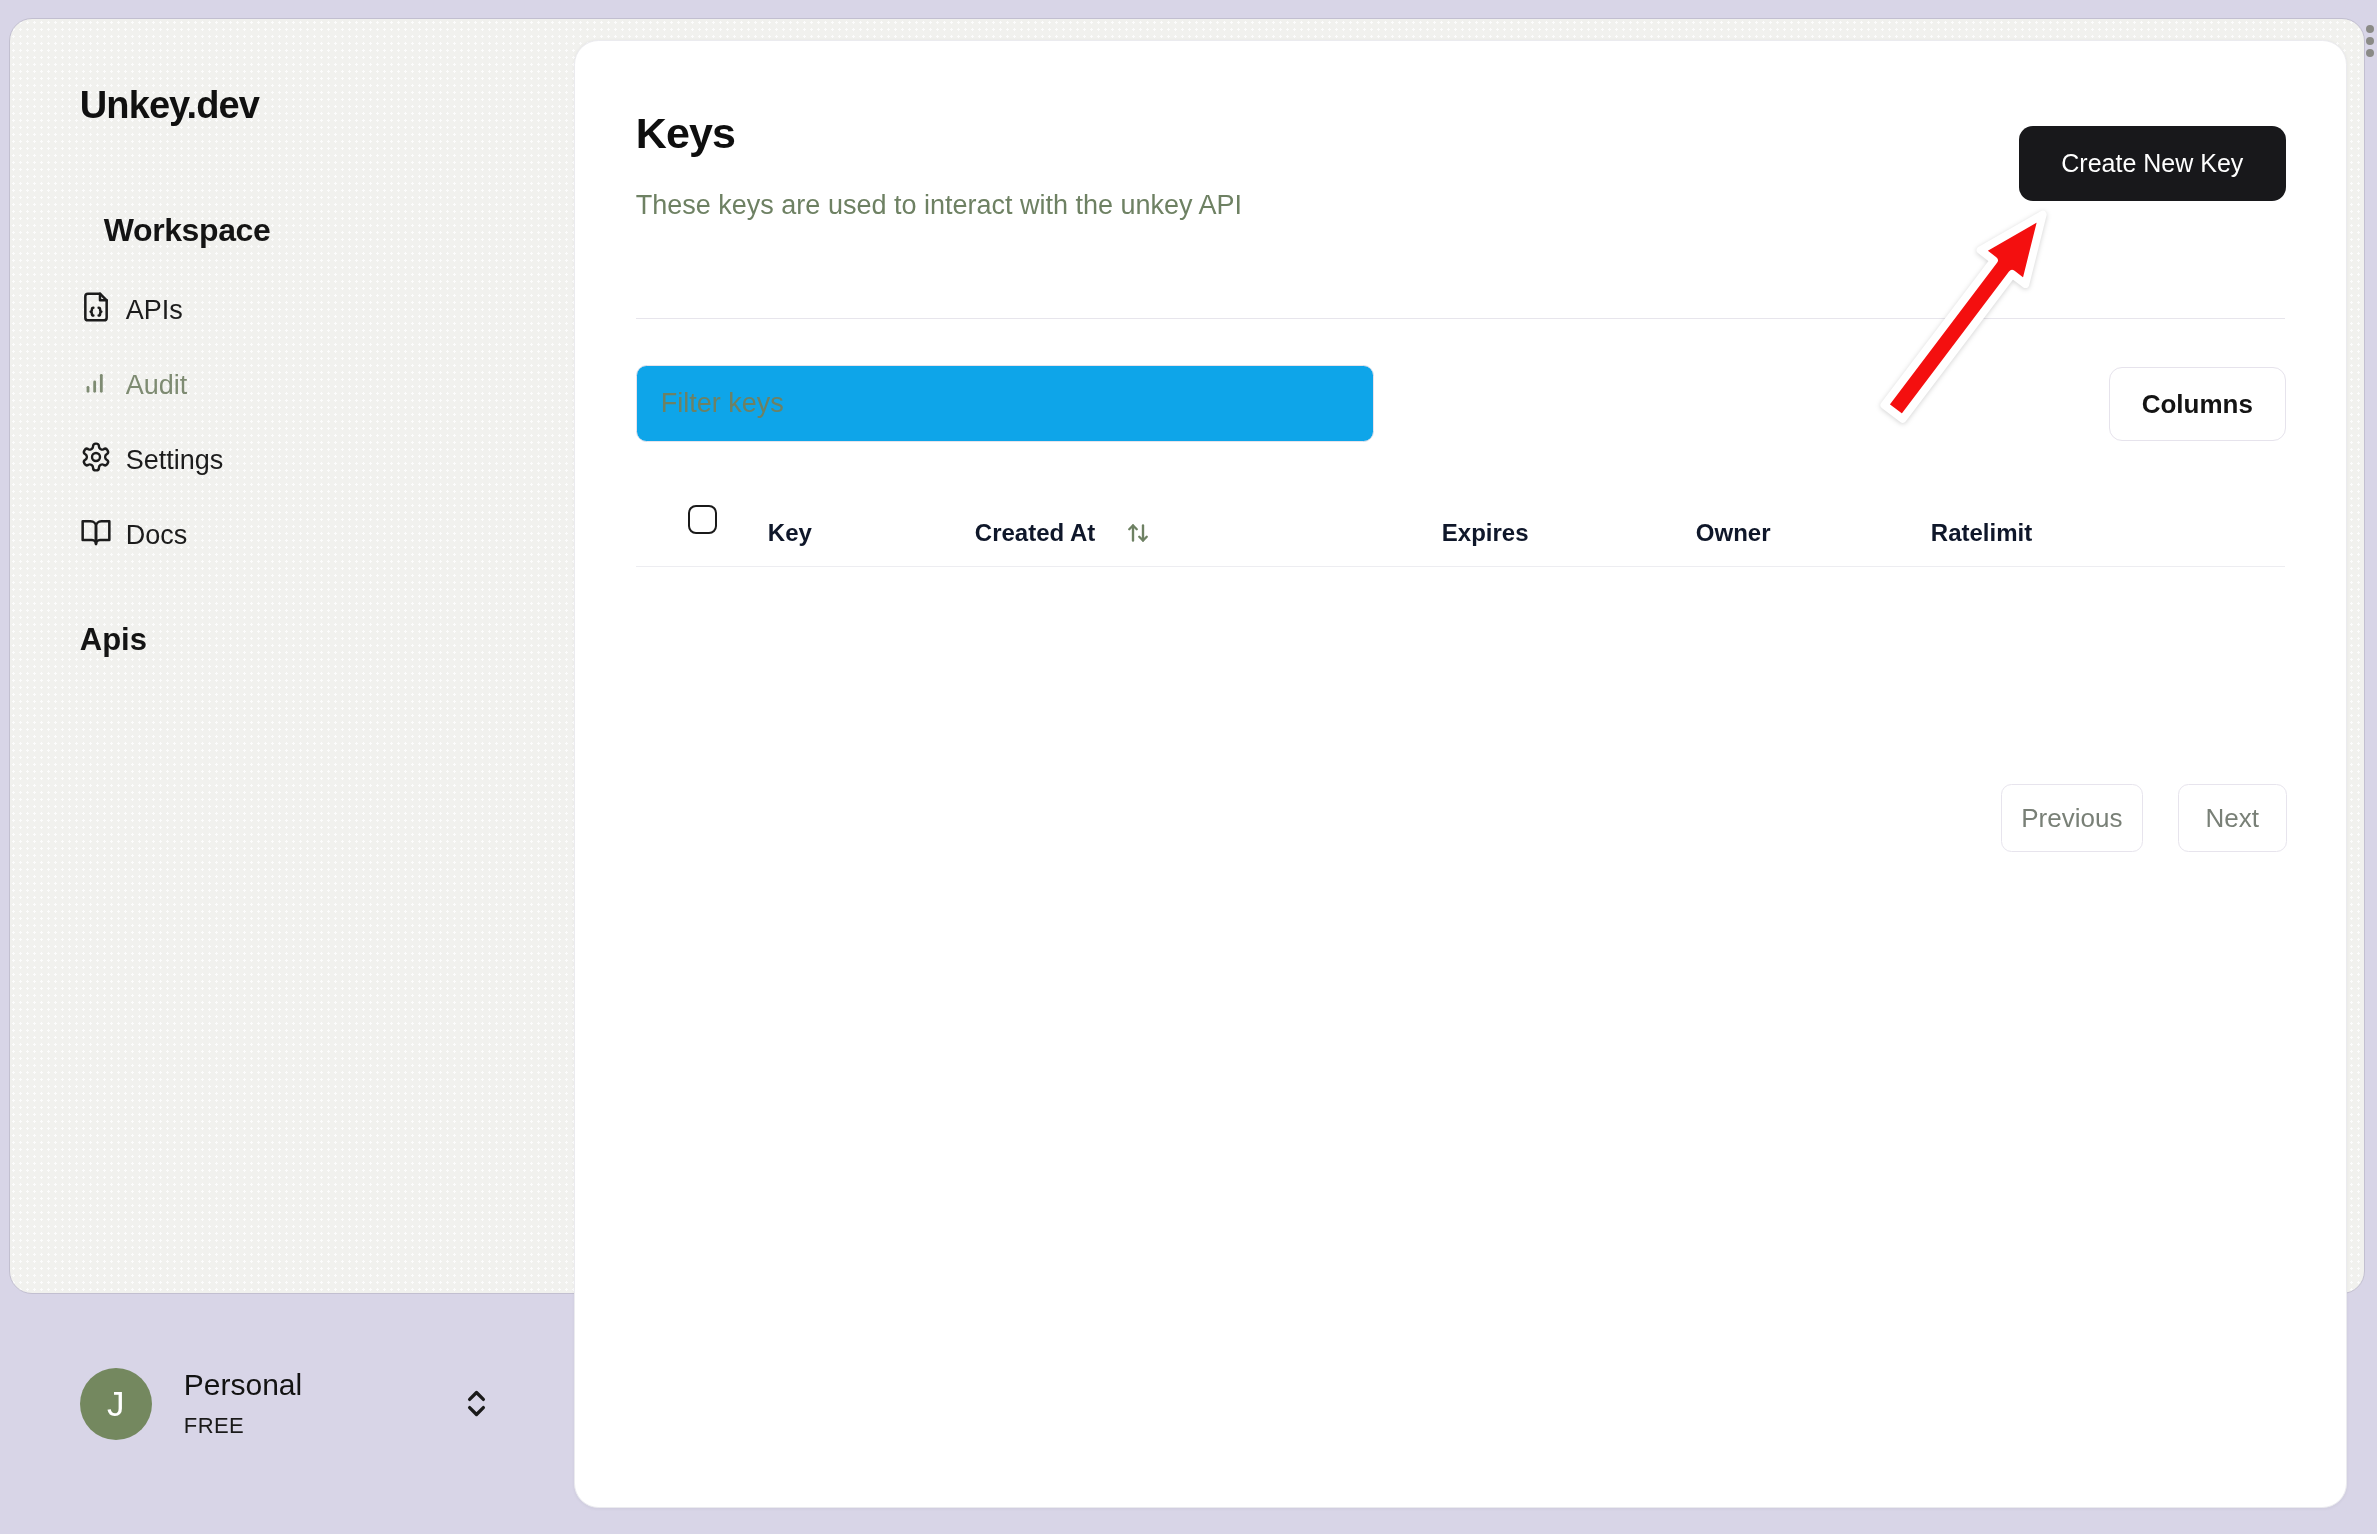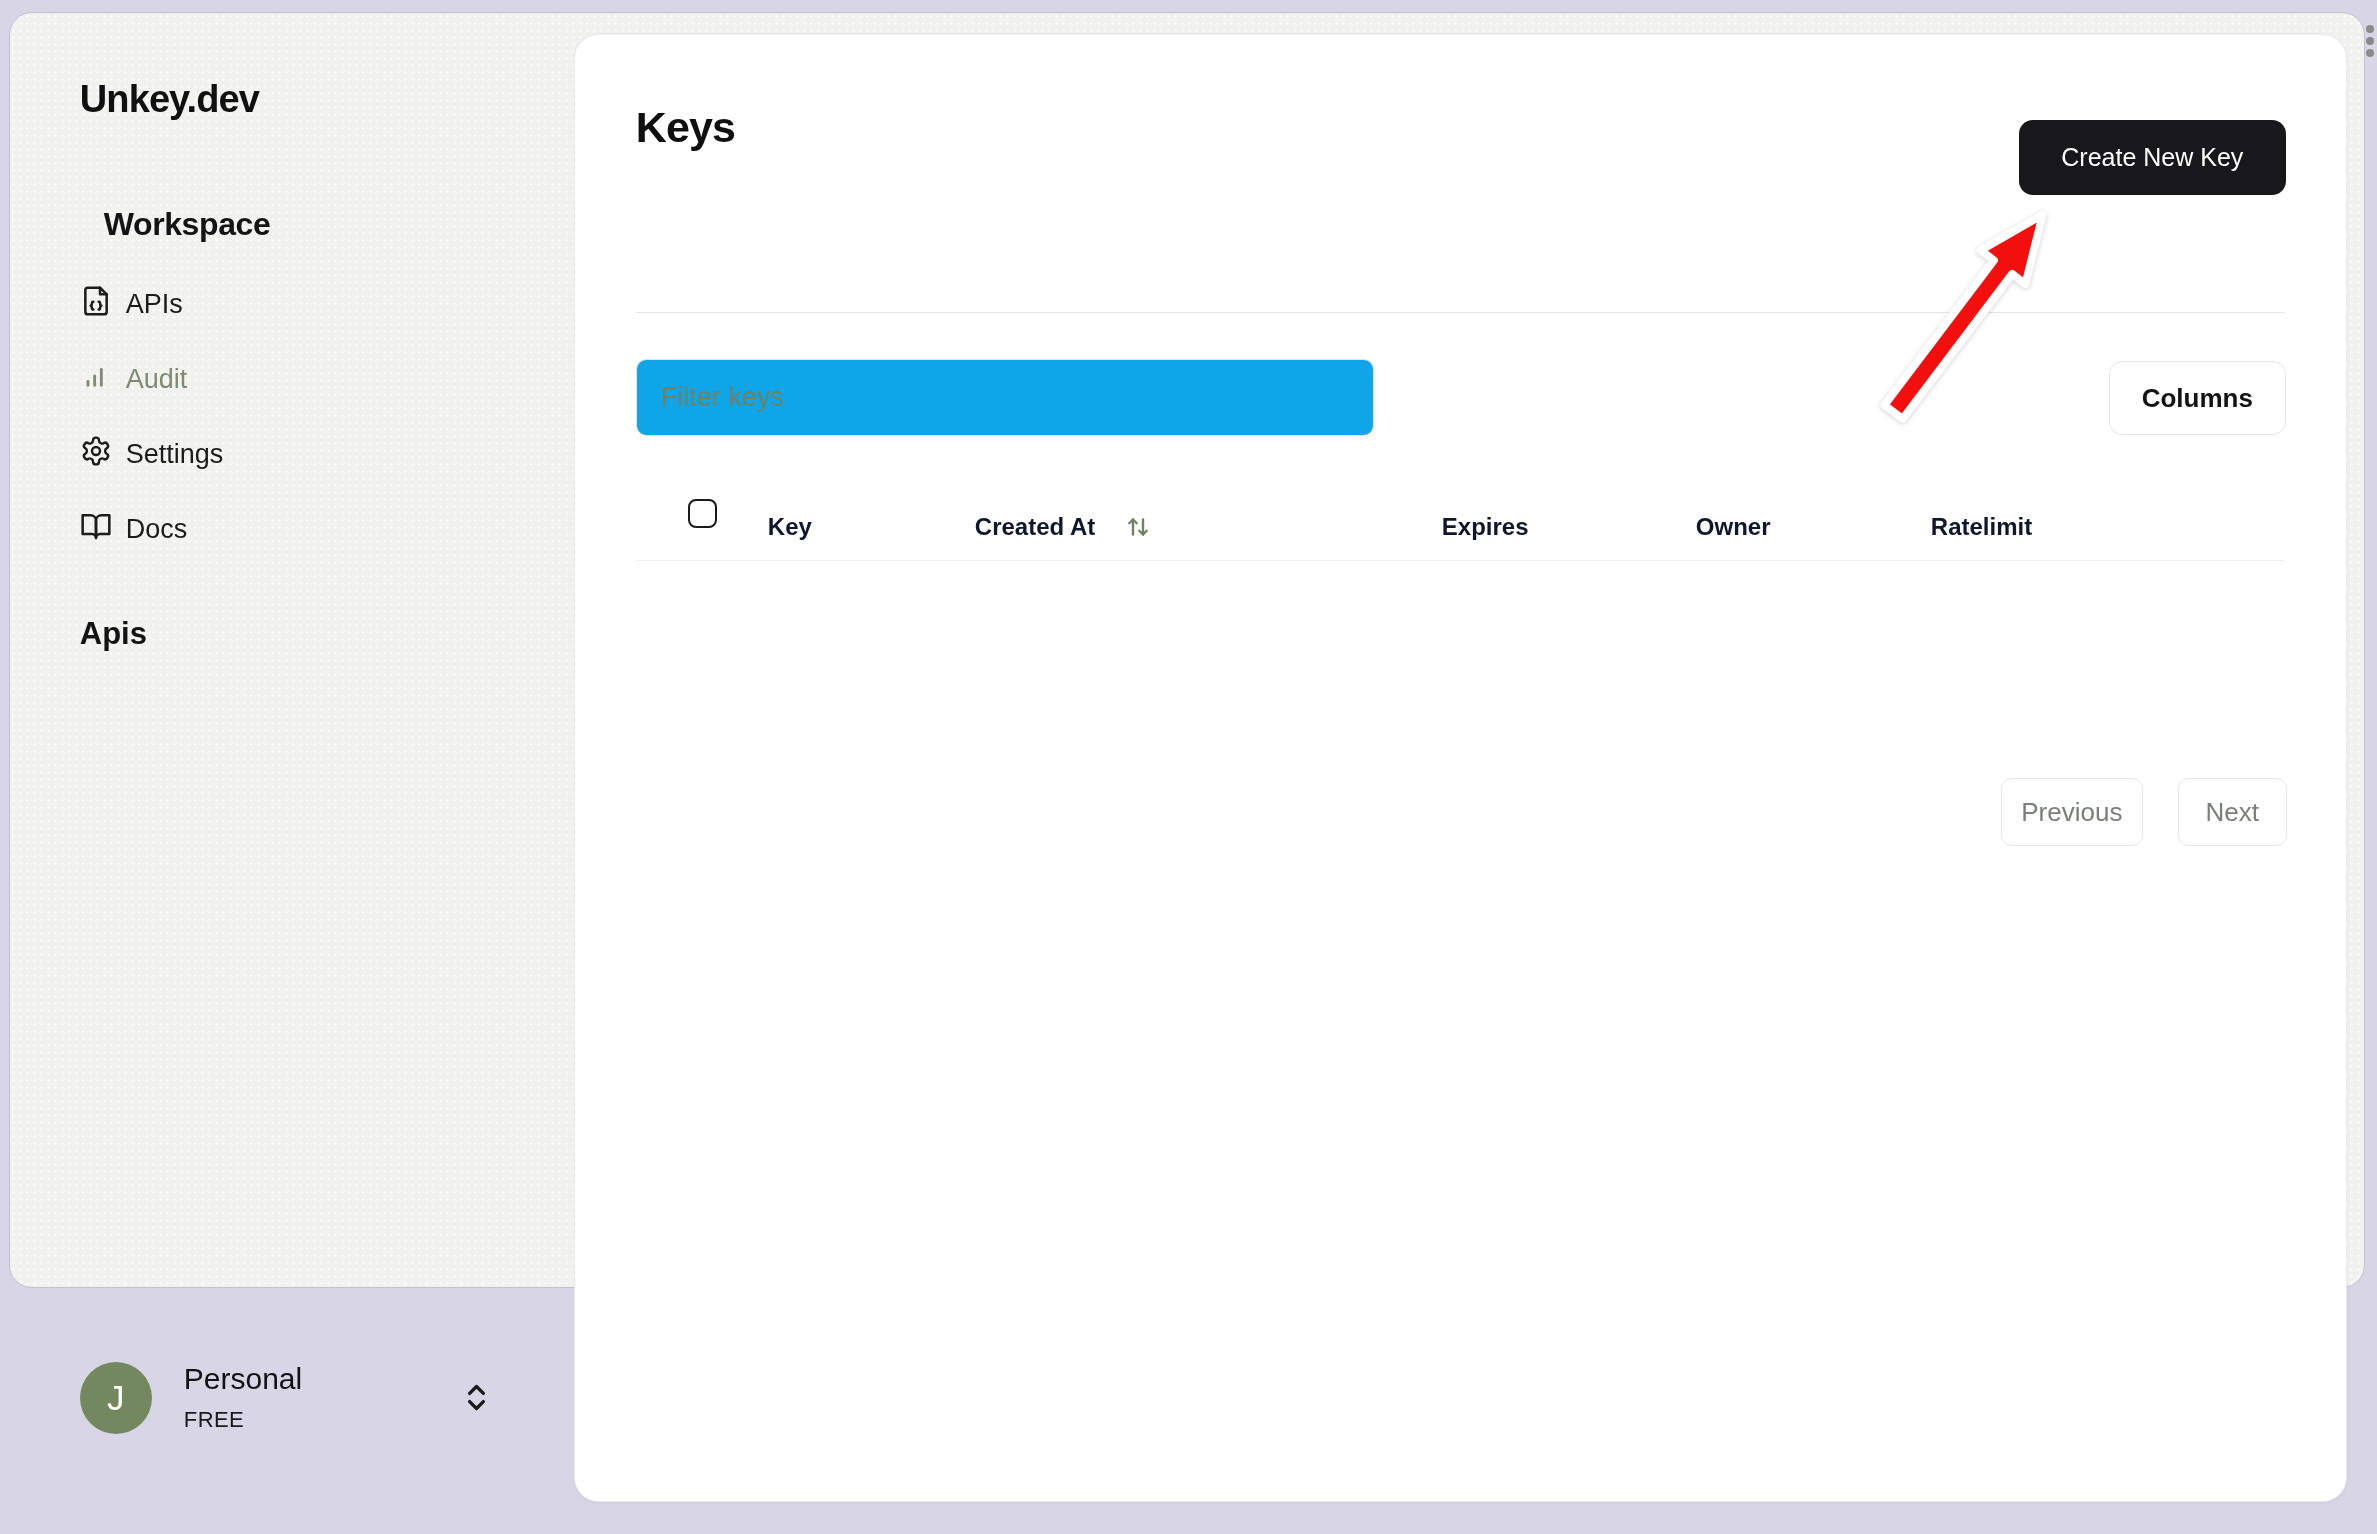--- a/index.html
+++ b/index.html
@@ -7,21 +7,21 @@
   body {
     position: relative;
     background: #d8d5e7;
     font-family: "Liberation Sans", "DejaVu Sans", sans-serif;
     overflow: hidden;
     color: #141414;
   }
 
   
   .window {
-    position: absolute; left: 8.8px; top: 12px; width: 2356px; height: 1276px;
+    position: absolute; left: 8.8px; top: 18px; width: 2356px; height: 1276px;
     background-color: #f1f1ee;
     background-image: radial-gradient(rgba(255,255,255,.8) 1.1px, rgba(0,0,0,0) 1.1px);
     background-size: 7px 7px;
     border: 1.8px solid #c2bfd0;
     border-radius: 23px;
   }
   .scroll-dots { position: absolute; left: 2366px; top: 24.5px; }
   .scroll-dots i { display:block; width:8px; height:8px; border-radius:50%; background:#8a8a86; margin-bottom:4.4px; }
 
   
@@ -164,20 +164,21 @@
         <svg viewBox="0 0 24 24" fill="none" stroke="currentColor" stroke-width="2.4" stroke-linecap="round" stroke-linejoin="round" width="33" height="33">
           <path d="m7 15 5 5 5-5"></path>
             <path d="m7 9 5-5 5 5"></path>
         </svg>
       </span>
     </div>
   </div>
 
   <div class="card">
     <div class="page-title">Keys</div>
+    <div class="page-subtitle">These keys are used to interact with the unkey API</div>
     <button class="create-btn">Create New Key</button>
 
     <div class="hdr-divider"></div>
 
     <input class="filter-input" type="text" placeholder="Filter keys" style="">
     <button class="columns-btn">Columns</button>
 
     <div class="thead">
       <div class="row-checkbox"></div>
       <span class="th th-key">Key</span>

